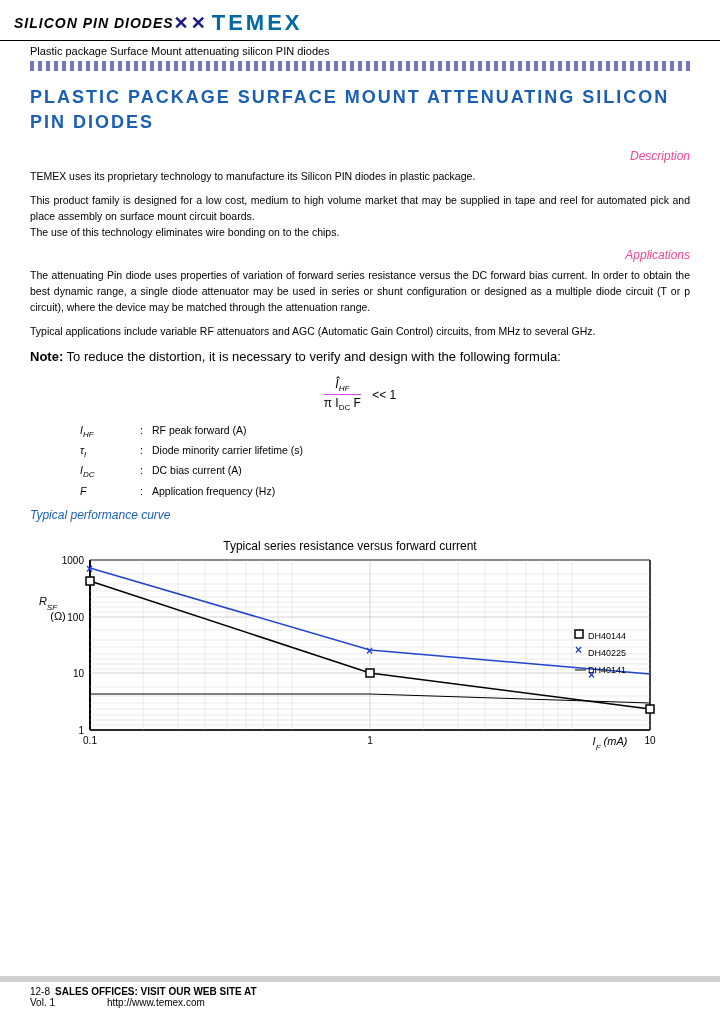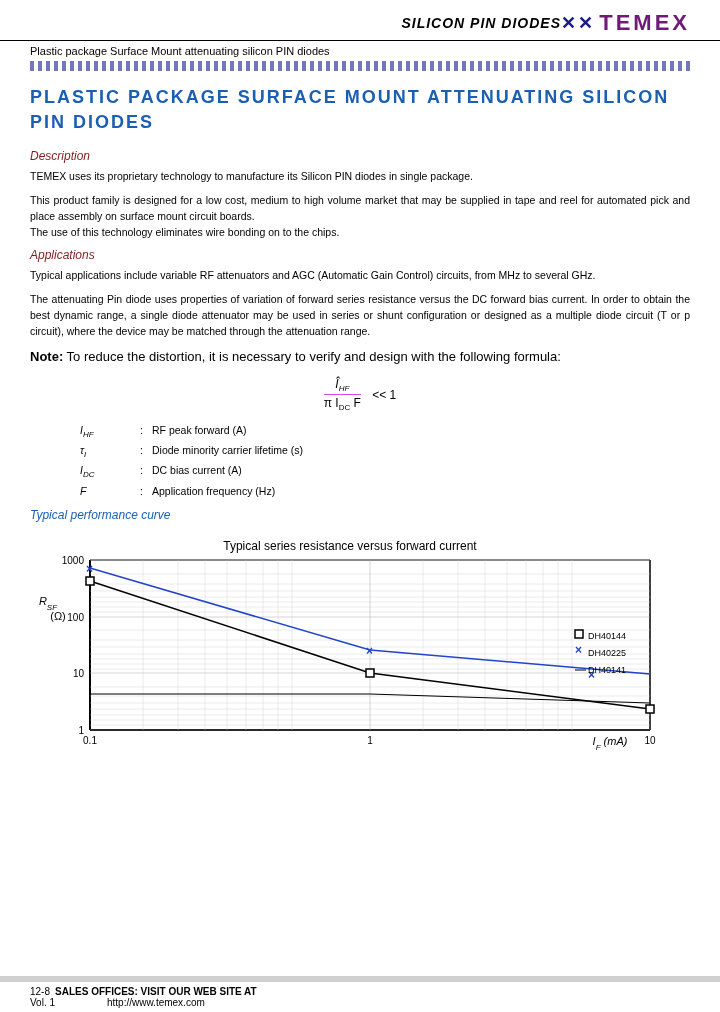--- a/index.html
+++ b/index.html
@@ -17,21 +17,21 @@
       width: 720px;
       min-height: 1012px;
       padding: 0;
       background: #fff;
       position: relative;
     }
 
     
     .header {
       display: flex;
-      justify-content: flex-end;
+      justify-content: flex-start;
       align-items: center;
       padding: 10px 30px 4px 14px;
       border-bottom: 1px solid #000;
     }
 
     .header-title {
       font-size: 14px;
       font-weight: bold;
       font-style: italic;
       color: #000;
@@ -84,23 +84,24 @@
       letter-spacing: 2px;
       text-transform: uppercase;
       line-height: 1.4;
       margin-bottom: 14px;
       font-family: Arial, sans-serif;
     }
 
     .section-title {
       font-size: 12px;
       font-style: italic;
-      color: #7f1d1d;
+      color: #ec4899;
       margin-bottom: 6px;
       margin-top: 4px;
+      text-align: right;
     }
 
     .body-text {
       font-size: 10.5px;
       line-height: 1.5;
       text-align: justify;
       margin-bottom: 8px;
     }
 
     .note-text {
@@ -191,39 +192,39 @@
   </style>
 </head>
 <body>
 
 <div class="page">
 
   <div class="header">
     <div class="header-title">SILICON PIN DIODES</div>
     <div class="logo">
       <span class="logo-x" style="font-size:18px; color:#1a1a8c; font-weight:bold;">✕✕</span>
-      <span style="font-size:22px; font-weight:bold; color:#701a75; letter-spacing:3px;">TEMEX</span>
+      <span style="font-size:22px; font-weight:bold; color:#0369a1; letter-spacing:3px;">TEMEX</span>
     </div>
   </div>
 
   <div class="header-subtitle">Plastic package Surface Mount attenuating silicon PIN diodes</div>
 
   <div class="dot-divider"></div>
 
   <div class="content">
 
     <div class="main-title">PLASTIC PACKAGE SURFACE MOUNT ATTENUATING SILICON PIN DIODES</div>
 
     <div class="section-title">Description</div>
-    <div class="body-text">TEMEX uses its proprietary technology to manufacture its Silicon PIN diodes in single package.</div>
+    <div class="body-text">TEMEX uses its proprietary technology to manufacture its Silicon PIN diodes in plastic package.</div>
     <div class="body-text">This product family is designed for a low cost, medium to high volume market that may be supplied in tape and reel for automated pick and place assembly on surface mount circuit boards.<br>The use of this technology eliminates wire bonding on to the chips.</div>
 
     <div class="section-title">Applications</div>
+    <div class="body-text">The attenuating Pin diode uses properties of variation of forward series resistance versus the DC forward bias current. In order to obtain the best dynamic range, a single diode attenuator may be used in series or shunt configuration or designed as a multiple diode circuit (T or p circuit), where the device may be matched through the attenuation range.</div>
     <div class="body-text">Typical applications include variable RF attenuators and AGC (Automatic Gain Control) circuits, from MHz to several GHz.</div>
-    <div class="body-text">The attenuating Pin diode uses properties of variation of forward series resistance versus the DC forward bias current. In order to obtain the best dynamic range, a single diode attenuator may be used in series or shunt configuration or designed as a multiple diode circuit (T or p circuit), where the device may be matched through the attenuation range.</div>
     <div class="note-text">
       <strong>Note:</strong> To reduce the distortion, it is necessary to verify and design with the following formula:
     </div>
 
     <div class="formula-container">
       <span class="formula-fraction">
         <span class="formula-numerator">Î<sub>HF</sub></span>
         <span class="formula-denominator">π I<sub>DC</sub> F</span>
       </span>
       <span class="formula-result">&lt;&lt; 1</span>

